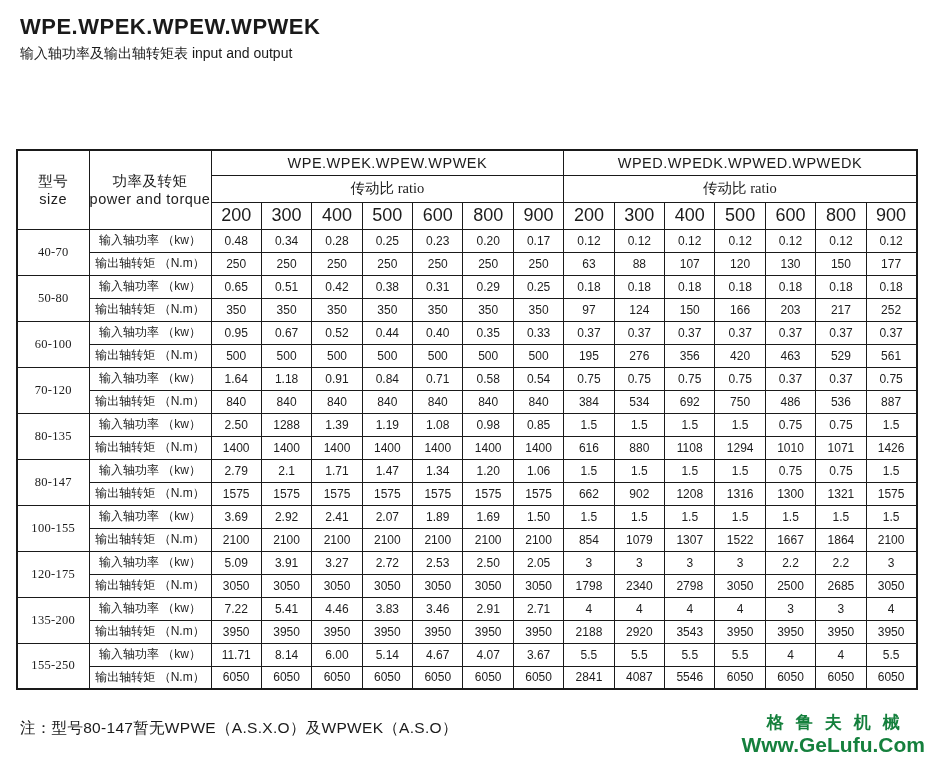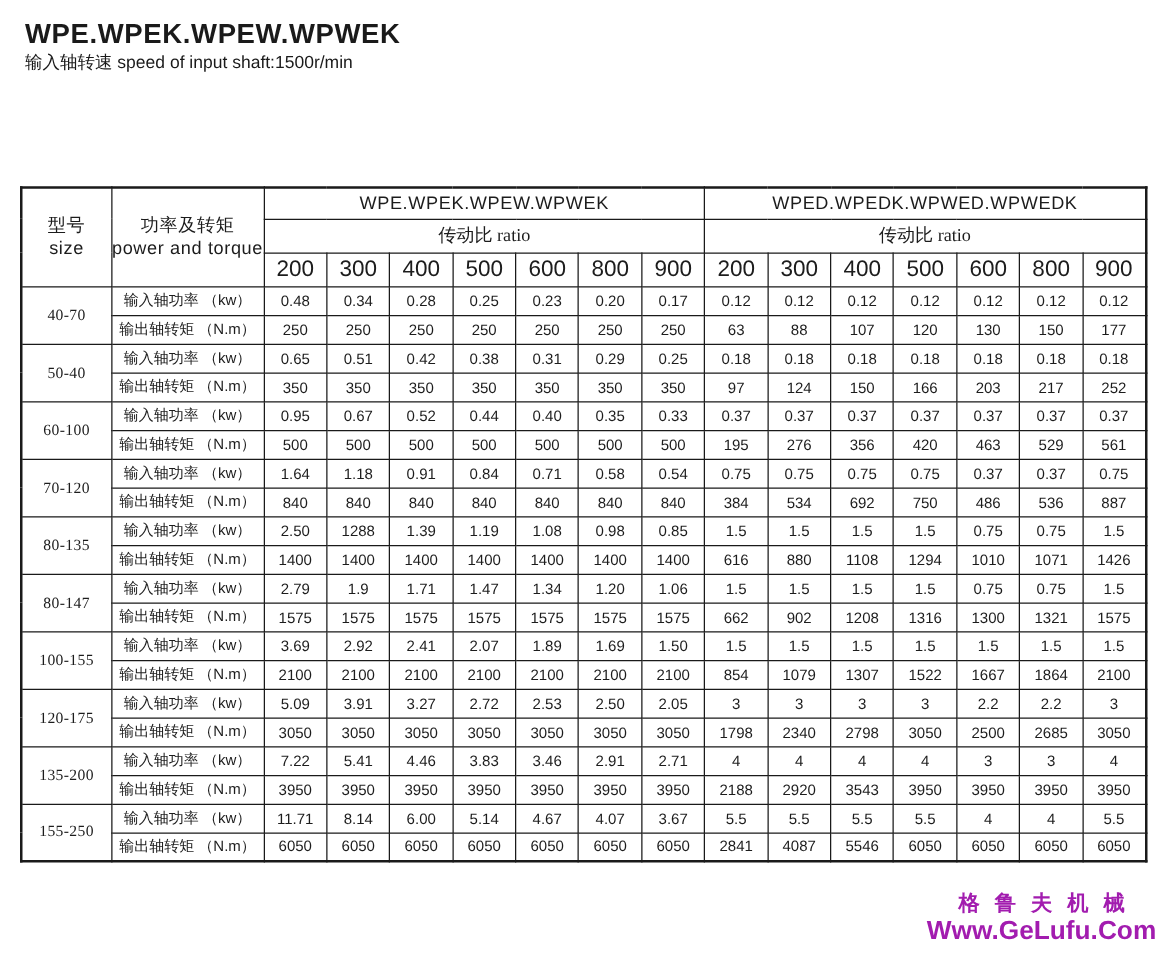--- a/index.html
+++ b/index.html
@@ -70,21 +70,21 @@
     font-size: 21px; font-weight: bold; white-space: nowrap;
   }
 </style>
 </head>
 <body>
 
 <div class="page">
 
   <div class="titles">
     <div class="title-line">WPE.WPEK.WPEW.WPWEK</div>
-    <div class="subtitle-line">输入轴转速 speed of input shaft:1500r/min</div>
+    <div class="subtitle-line first">输入轴功率及输出轴转矩表  input and output</div>
   </div>
 
   <table class="spec">
     <colgroup>
       <col class="c-size">
       <col class="c-label">
       <col class="c-val">
         <col class="c-val">
         <col class="c-val">
         <col class="c-val">
@@ -163,21 +163,21 @@
           <td>250</td>
           <td>63</td>
           <td>88</td>
           <td>107</td>
           <td>120</td>
           <td>130</td>
           <td>150</td>
           <td>177</td>
         </tr>
         <tr>
-          <td class="size-cell" rowspan="2">50-40</td>
+          <td class="size-cell" rowspan="2">50-80</td>
           <td class="rlabel">输入轴功率 （kw）</td>
           <td>0.65</td>
           <td>0.51</td>
           <td>0.42</td>
           <td>0.38</td>
           <td>0.31</td>
           <td>0.29</td>
           <td>0.25</td>
           <td>0.18</td>
           <td>0.18</td>
@@ -306,21 +306,21 @@
           <td>1108</td>
           <td>1294</td>
           <td>1010</td>
           <td>1071</td>
           <td>1426</td>
         </tr>
         <tr>
           <td class="size-cell" rowspan="2">80-147</td>
           <td class="rlabel">输入轴功率 （kw）</td>
           <td>2.79</td>
-          <td>1.9</td>
+          <td>2.1</td>
           <td>1.71</td>
           <td>1.47</td>
           <td>1.34</td>
           <td>1.20</td>
           <td>1.06</td>
           <td>1.5</td>
           <td>1.5</td>
           <td>1.5</td>
           <td>1.5</td>
           <td>0.75</td>
@@ -480,19 +480,20 @@
           <td>4087</td>
           <td>5546</td>
           <td>6050</td>
           <td>6050</td>
           <td>6050</td>
           <td>6050</td>
         </tr>
       </tbody>
   </table>
 
-
-  <div class="watermark" style="color: #a21caf;">
+  <div class="note">注：型号80-147暂无WPWE（A.S.X.O）及WPWEK（A.S.O）</div>
+
+  <div class="watermark" style="color: #15803d;">
     <div class="wm-zh">格鲁夫机械</div>
     <div class="wm-url">Www.GeLufu.Com</div>
   </div>
 
 </div>
 
 </body></html>

